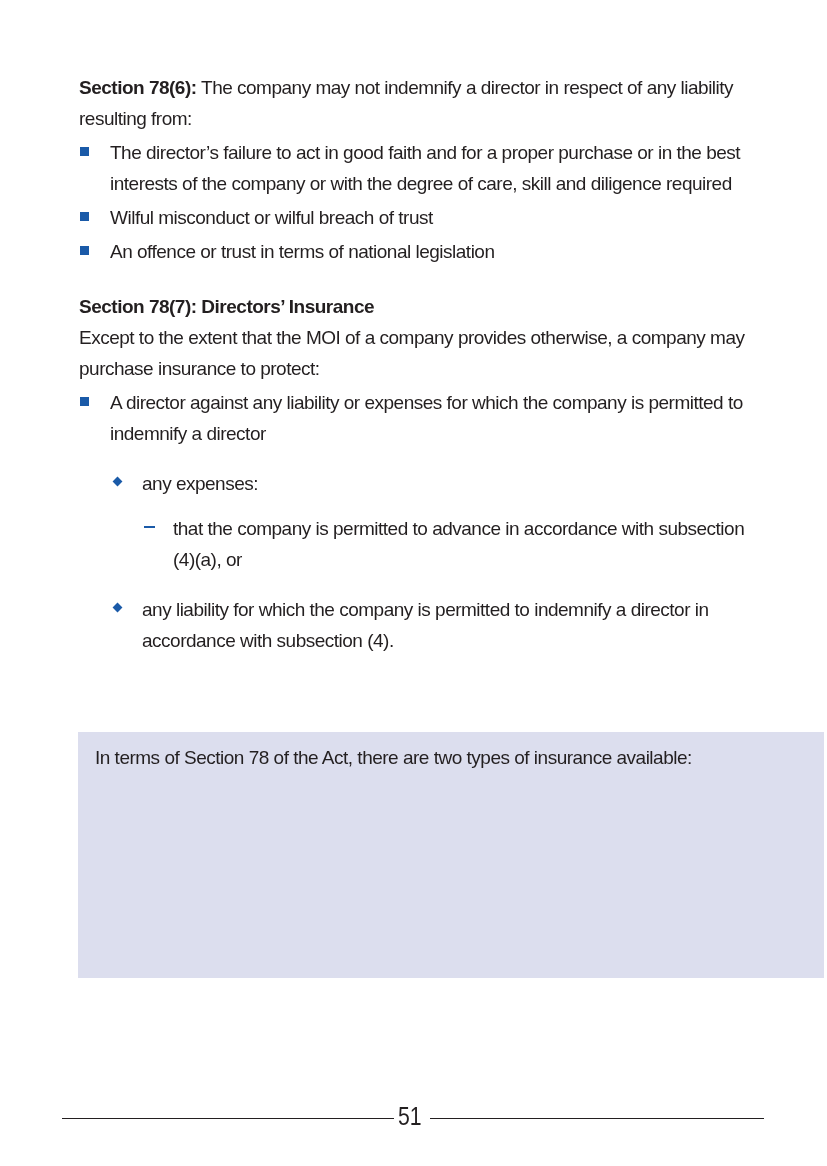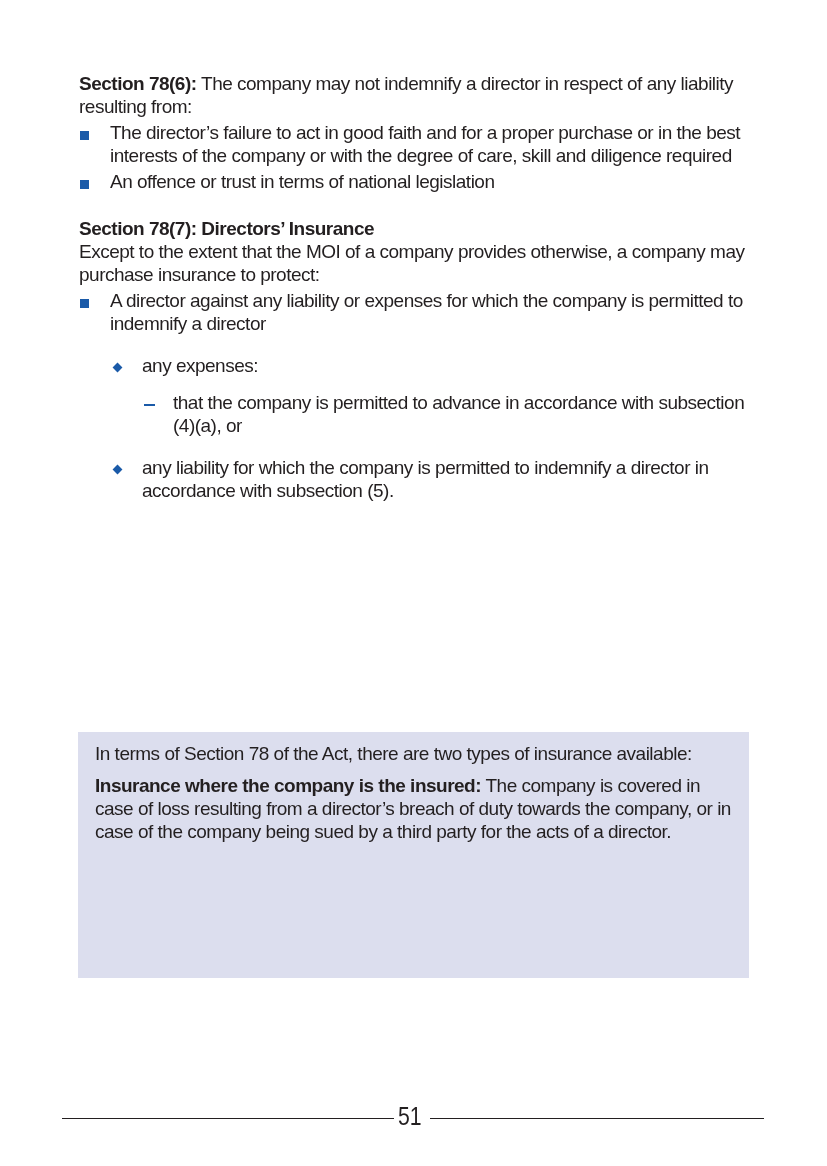--- a/index.html
+++ b/index.html
@@ -3,21 +3,21 @@
 <meta charset="utf-8">
 <style>
   html, body { margin: 0; padding: 0; background: #ffffff; }
   body {
     width: 827px; height: 1166px; position: relative; overflow: hidden;
     font-family: "Liberation Sans Narrow", "Liberation Sans", sans-serif;
     color: #231f20;
   }
   .page { position: absolute; left: 79px; top: 72px; width: 670px; }
   .txt {
-    font-size: 19px; line-height: 23px;
+    font-size: 19px; line-height: 31px;
     transform-origin: left top;
     letter-spacing: -0.5px;
   }
   p { margin: 0; }
   b { font-weight: bold; }
   .para { margin-bottom: 0; }
   ul { list-style: none; margin: 0; padding: 0; }
   .l1 { position: relative; padding-left: 31px; margin-top: 3px; }
   .l1::before {
     content: ""; position: absolute; left: 1px; top: 10px; width: 9px; height: 9px; background: #1a5aa8;
@@ -25,53 +25,53 @@
   .l2 { position: relative; padding-left: 63px; margin-top: 19px; }
   .l2::before {
     content: ""; position: absolute; left: 35px; top: 10px; width: 7px; height: 7px; background: #1a5aa8; transform: rotate(45deg);
   }
   .l3 { position: relative; padding-left: 94px; margin-top: 14px; }
   .l3::before {
     content: ""; position: absolute; left: 65px; top: 13px; width: 11px; height: 1.5px; background: #1a5aa8;
   }
   .heading { margin-top: 24px; font-weight: bold; }
   .box {
-    position: absolute; left: 78px; top: 732px; width: 671px; height: 246px;
+    position: absolute; left: 78px; top: 732px; width: 746px; height: 246px;
     background: #dcdeee;
   }
   .box-inner { padding: 10px 16px 0 17px; }
   .box p { margin-bottom: 9px; }
   .footer-line-left { position: absolute; left: 62px; top: 1118px; width: 332px; height: 1px; background: #231f20; }
   .footer-line-right { position: absolute; left: 430px; top: 1118px; width: 334px; height: 1px; background: #231f20; }
   .page-num { position: absolute; left: 398px; top: 1102px; font-size: 25px; font-family: "Liberation Sans", sans-serif; transform: scaleX(0.85); transform-origin: left top; }
 </style>
 </head>
 <body>
 
 <div class="page txt">
   <p class="para">
     <b>Section 78(6):</b><span> The company may not indemnify a director in respect of any liability resulting from:</span>
   </p>
   <ul>
     <li class="l1">The director’s failure to act in good faith and for a proper purchase or in the best interests of the company or with the degree of care, skill and diligence required</li>
+    <li class="l1">Wilful misconduct or wilful breach of trust</li>
     <li class="l1">An offence or trust in terms of national legislation</li>
   </ul>
 
   <p class="heading">Section 78(7): Directors’ Insurance</p>
   <p class="para">Except to the extent that the MOI of a company provides otherwise, a company may purchase insurance to protect:</p>
   <ul>
     <li class="l1">A director against any liability or expenses for which the company is permitted to indemnify a director</li>
     <li class="l2">any expenses:</li>
     <li class="l3">that the company is permitted to advance in accordance with subsection (4)(a), or</li>
-    <li class="l2">any liability for which the company is permitted to indemnify a director in accordance with subsection (5).</li>
+    <li class="l2">any liability for which the company is permitted to indemnify a director in accordance with subsection (4).</li>
   </ul>
 </div>
 
 <div class="box txt">
   <div class="box-inner">
     <p>In terms of Section 78 of the Act, there are two types of insurance available:</p>
-    <p><b>Insurance where the company is the insured:</b><span> The company is covered in case of loss resulting from a director’s breach of duty towards the company, or in case of the company being sued by a third party for the acts of a director.</span></p>
   </div>
 </div>
 
 <div class="footer-line-left"></div>
 <div class="page-num">51</div>
 <div class="footer-line-right"></div>
 
 </body></html>

